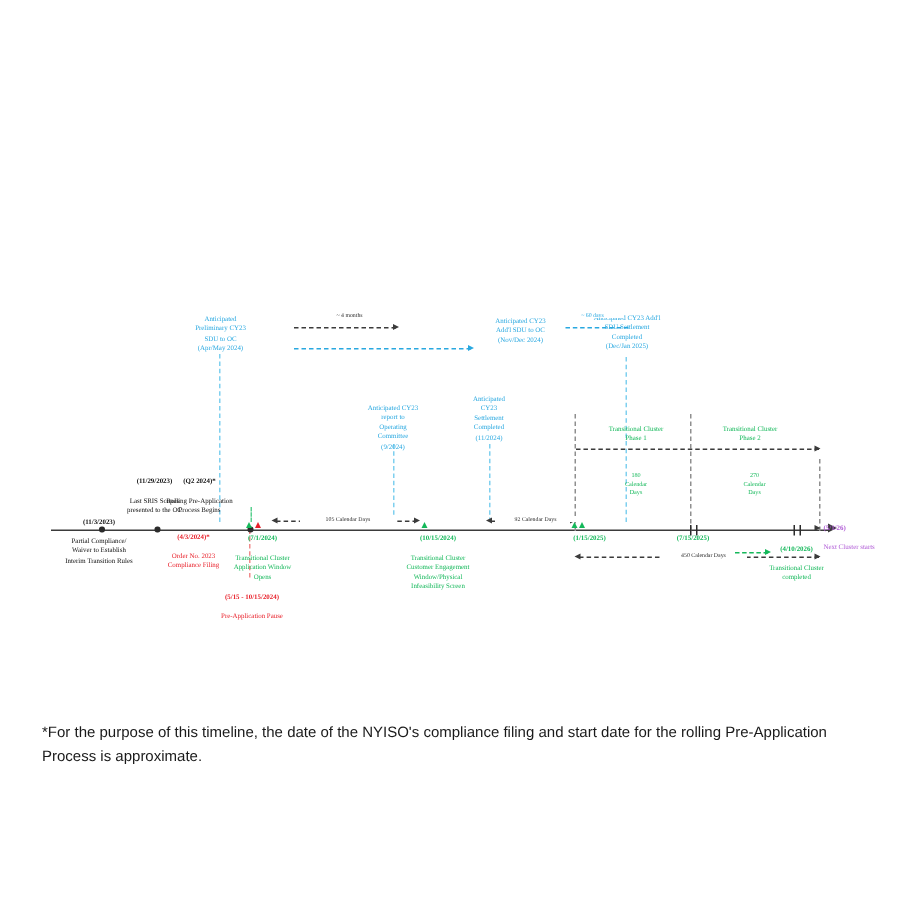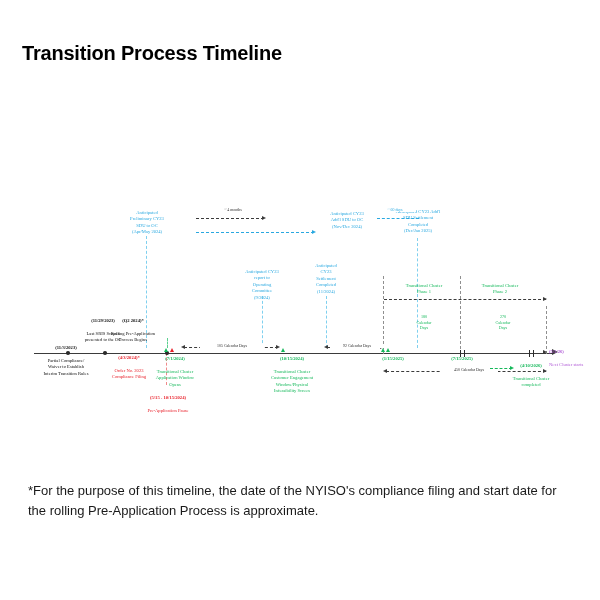--- a/index.html
+++ b/index.html
@@ -114,29 +114,28 @@
     position:absolute;height:0;border-top:1px dashed #3b3b3b;
   }
   .phase-v{
     position:absolute;width:0;border-left:1px dashed #8f8f8f;
   }
 
   
   .footnote{
     position:absolute;left:28px;top:481px;width:546px;
     font-family:"Liberation Sans", sans-serif;
-    font-size:13px;line-height:1.55;color:#1a1a1a;
+    font-size:10px;line-height:1.55;color:#1a1a1a;
   }
 </style>
 </head>
 <body>
 
 <div id="page">
 
-  <div class="title">Transition Process Timeline</div>
 
   <div class="axis"></div>
   <div class="axis-arrow"></div>
 
   <div class="vdash red" style="left:166px;top:353px;height:32px;"></div>
 
   <div class="vdash blue" style="left:146px;top:236px;height:112px;"></div>
 
   <div class="vdash blue" style="left:261.5px;top:296px;height:52px;"></div>
 

